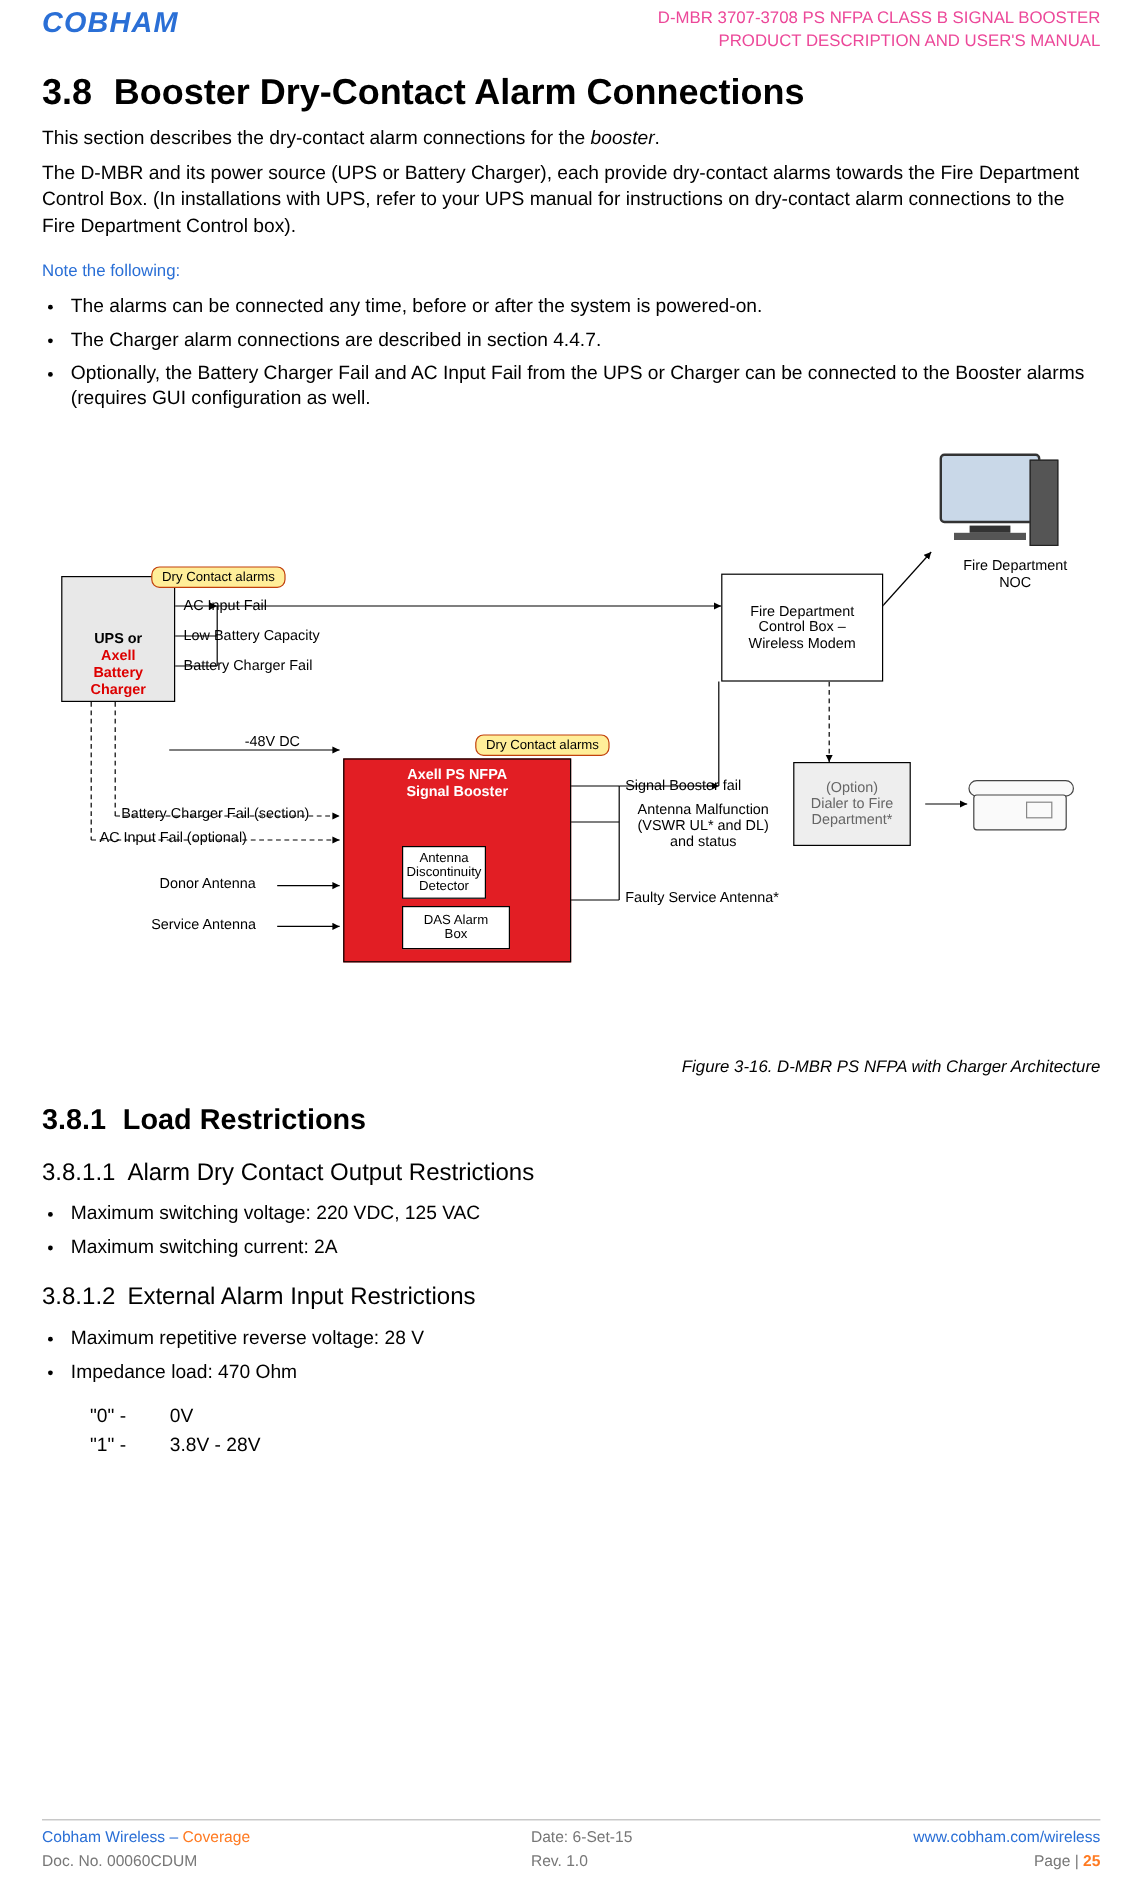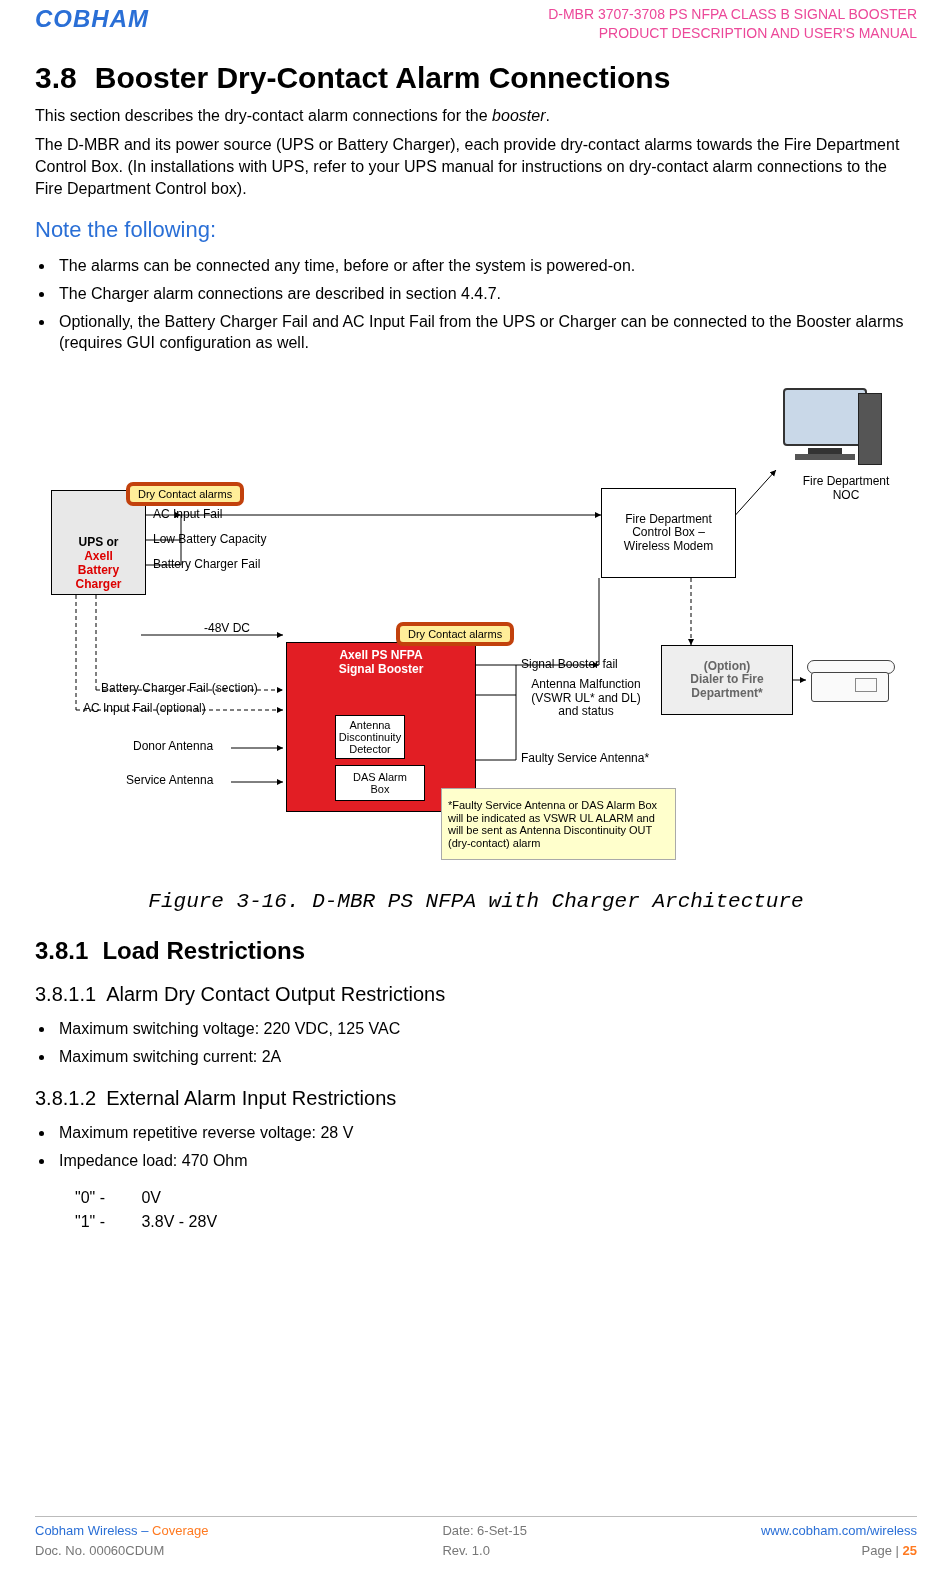--- a/index.html
+++ b/index.html
@@ -36,40 +36,40 @@
     font-weight: bold;
     font-size: 30px;
     margin: 18px 0 6px 0;
   }
   h1.section-title .num { margin-right: 18px; }
   p { margin: 4px 0; line-height: 1.35; font-family: Verdana, Tahoma, sans-serif; font-size: 16px; }
   .intro em { font-style: italic; }
   .note-title {
     color: #2a6fd6;
     font-family: Verdana, Tahoma, sans-serif;
-    font-size: 22px;
+    font-size: 14px;
     margin: 14px 0 6px 0;
   }
   ul.bullets { margin: 0 0 0 20px; padding: 0; }
   ul.bullets li {
     margin: 7px 0;
     font-family: Verdana, Tahoma, sans-serif;
     font-size: 16px;
     line-height: 1.3;
     padding-left: 4px;
   }
   .figure-wrap {
     margin: 10px 0 2px 0;
     text-align: center;
   }
   .figure-caption {
-    text-align: center;
+    text-align: right;
     font-style: italic;
-    font-family: Liberation Mono, monospace;
-    font-size: 21px;
+    font-family: Liberation Sans, sans-serif;
+    font-size: 14px;
     margin: 8px 0 14px 0;
   }
   h2.subsection {
     font-family: Arial, Helvetica, sans-serif;
     font-weight: bold;
     font-size: 24px;
     margin: 10px 0 6px 0;
   }
   h2.subsection .num { margin-right: 14px; }
   h3.subsub {
@@ -117,21 +117,21 @@
     text-align: center;
     display: flex;
     align-items: center;
     justify-content: center;
     padding: 3px;
     line-height: 1.15;
   }
   .yellow-lbl {
     position: absolute;
     background: #ffee99;
-    border: 4px solid #c2410c;
+    border: 1px solid #c2410c;
     border-radius: 7px;
     padding: 2px 8px;
     font-size: 11px;
   }
   .dtext {
     position: absolute;
     background: transparent;
     font-size: 12px;
     line-height: 1.1;
     white-space: nowrap;
@@ -296,40 +296,39 @@
       <div class="dtext" style="left:480px; top:288px;">Signal Booster fail</div>
       <div class="dtext wrap" style="left:480px; top:308px; width:130px; white-space:pre-line;">Antenna Malfunction
 (VSWR UL* and DL)
 and status</div>
       <div class="dtext" style="left:480px; top:382px;">Faulty Service Antenna*</div>
 
       <div class="dbox" style="left:560px; top:118px; width:135px; height:90px; white-space:pre-line;">Fire Department
 Control Box –
 Wireless Modem</div>
 
-      <div class="dbox option-box" style="left:620px; top:275px; width:132px; height:70px; white-space:pre-line;font-weight:bold;">(Option)
+      <div class="dbox option-box" style="left:620px; top:275px; width:98px; height:70px; white-space:pre-line;">(Option)
 Dialer to Fire
 Department*</div>
 
       <div class="dtext wrap" style="left:745px; top:105px; width:120px; white-space:pre-line;">Fire Department
 NOC</div>
       <div class="monitor" style="left:732px; top:18px;">
         <div class="screen"></div>
           <div class="stand"></div>
           <div class="base"></div>
           <div class="tower"></div>
       </div>
 
       <div class="phone" style="left:770px; top:280px;">
         <div class="handset"></div>
           <div class="body"></div>
           <div class="pad"></div>
       </div>
 
-      <div class="dbox note-box" style="left:400px; top:418px; width:235px; height:72px;">*Faulty Service Antenna or DAS Alarm Box will be indicated as VSWR UL ALARM and will be sent as Antenna Discontinuity OUT (dry-contact) alarm</div>
 
     </div>
   </div>
 
   <div class="figure-caption">Figure 3-16. D-MBR PS NFPA with Charger Architecture</div>
 
   <h2 class="subsection">
     <span class="num">3.8.1</span><span>Load Restrictions</span>
   </h2>
 

